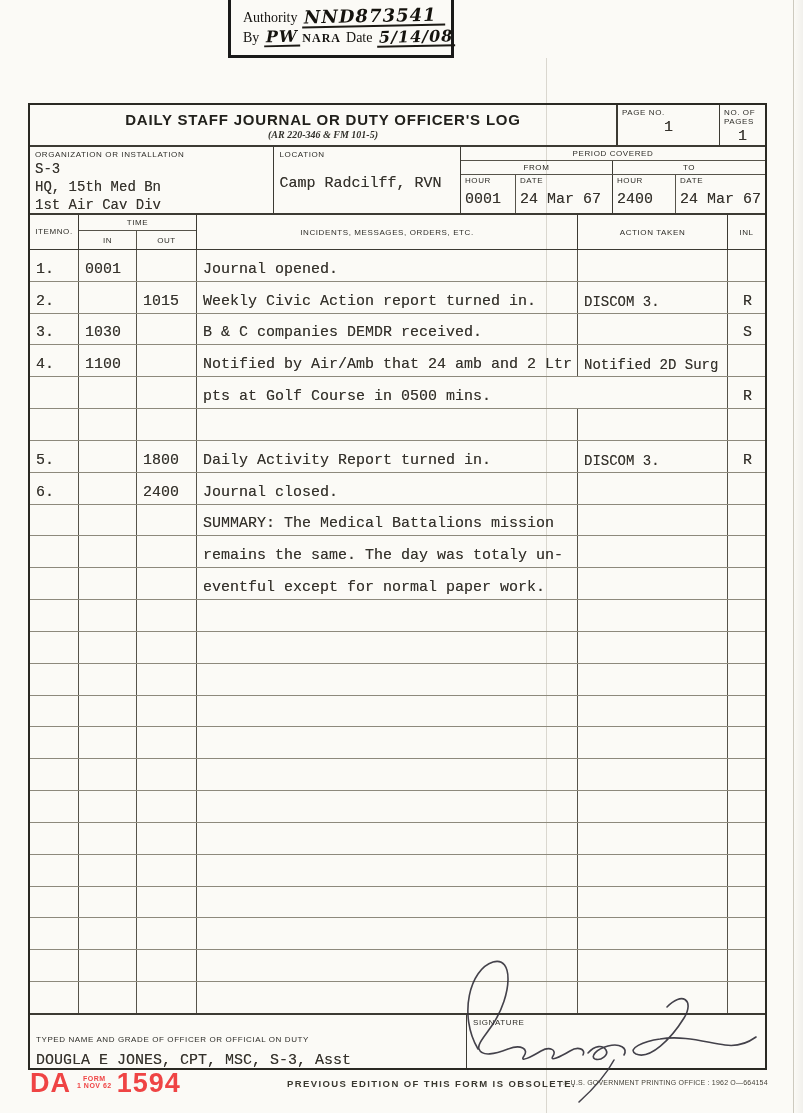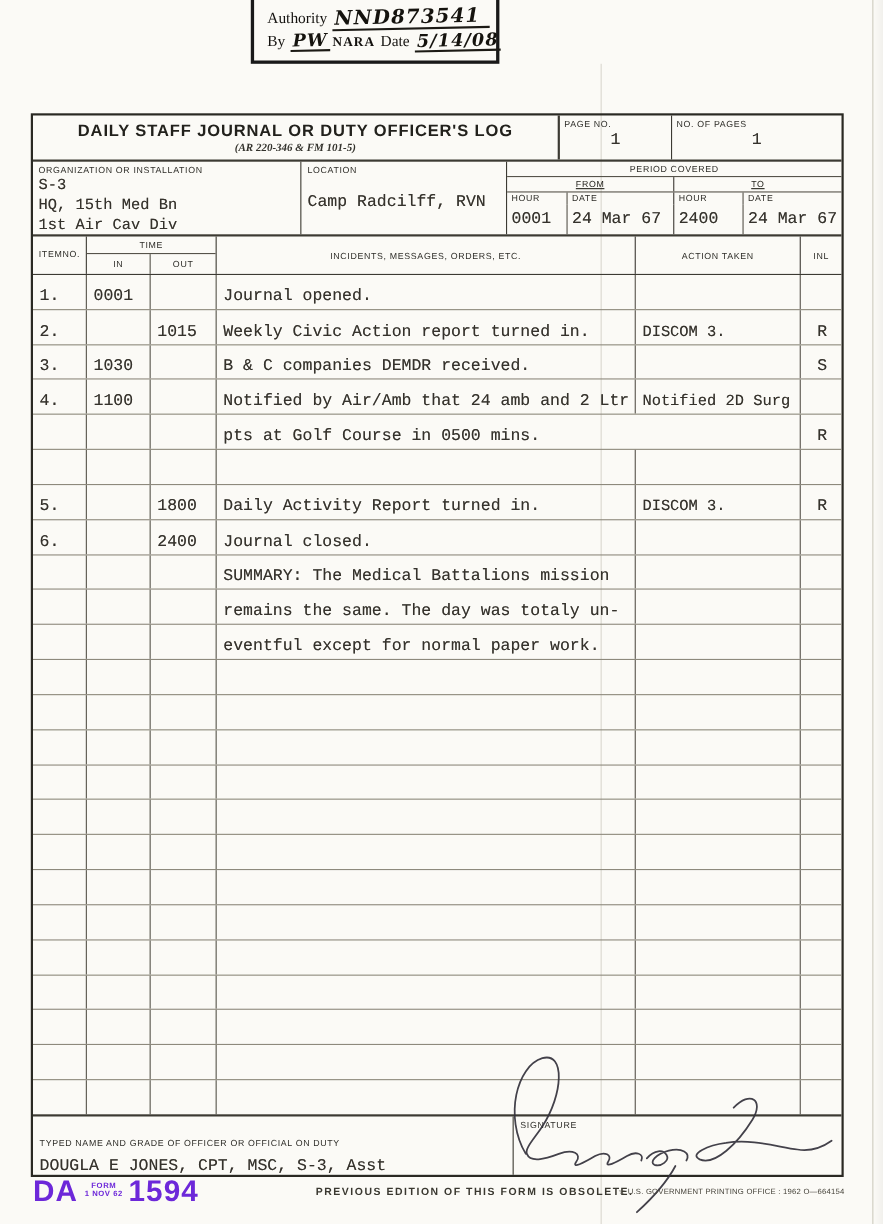--- a/index.html
+++ b/index.html
@@ -53,37 +53,37 @@
     display:flex;flex-direction:column;background:transparent;
   }
   .label{font-size:8px;letter-spacing:.6px;color:#2e2d28;}
   .typed{
     font-family:"Liberation Mono",monospace;font-size:15px;color:var(--typed);
     text-shadow:0 0 .5px rgba(45,42,35,.55);white-space:pre;
   }
 
   
   .hdr{height:42px;display:flex;border-bottom:2px solid var(--line-dark);}
-  .hdr-title{width:479px;border-right:2px solid var(--line-dark);text-align:center;padding-top:6px;}
+  .hdr-title{width:588px;border-right:2px solid var(--line-dark);text-align:center;padding-top:6px;}
   .title{font-size:15px;font-weight:bold;letter-spacing:.8px;color:#22211c;}
   .subtitle{font-family:"Liberation Serif",serif;font-style:italic;font-weight:bold;font-size:10px;margin-top:1px;color:#33322c;}
   .hdr-cell{padding:3px 4px;display:flex;flex-direction:column;}
   .hdr-pageno{width:102px;border-right:1.5px solid var(--line-dark);}
   .hdr-pages{flex:1;}
   .hdr-val{text-align:center;margin-top:2px;}
 
   
   .info{height:68px;display:flex;border-bottom:2px solid var(--line-dark);}
   .org{width:247px;border-right:1.5px solid var(--line-dark);padding:3px 5px;}
   .org .typed{font-size:14px;line-height:16px;margin-top:2px;}
   .loc{width:190px;border-right:1.5px solid var(--line-dark);padding:3px 6px;}
   .loc .typed{margin-top:16px;}
   .period{flex:1;display:flex;flex-direction:column;}
   .period-label{height:13px;text-align:center;padding-top:2px;}
-  .fromto{height:14px;display:flex;border-top:1px solid var(--line-mid);text-decoration:underline;}
+  .fromto{height:14px;display:flex;border-top:1px solid var(--line-mid);}
   .fromto div{text-align:center;font-size:8px;letter-spacing:.6px;padding-top:2px;}
   .ft-from{width:152px;border-right:1.5px solid var(--line-dark);}
   .ft-to{flex:1;}
   .hd-labels{height:12px;display:flex;border-top:1px solid var(--line-mid);}
   .hd-vals{flex:1;display:flex;}
   .pc{padding:1px 4px;}
   .pc-h1{width:55px;border-right:1px solid var(--line-mid);}
   .pc-d1{width:97px;border-right:1.5px solid var(--line-dark);}
   .pc-h2{width:63px;border-right:1px solid var(--line-mid);}
   .pc-d2{flex:1;}
@@ -118,21 +118,21 @@
   .jc-inl{width:37px;justify-content:center;}
 
   
   .sig{height:55px;display:flex;border-top:2px solid var(--line-dark);}
   .sig-left{width:437px;border-right:1.5px solid var(--line-dark);padding:20px 6px;}
   .sig-left .typed{margin-top:8px;}
   .sig-right{flex:1;position:relative;padding:3px 6px;}
   .sig-svg{position:absolute;left:-5px;bottom:-35px;width:310px;height:150px;overflow:visible;pointer-events:none;}
 
   
-  .ffoot{position:absolute;left:30px;top:1071px;display:flex;align-items:flex-start;color:#6d28d9;}
+  .ffoot{position:absolute;left:30px;top:1071px;display:flex;align-items:flex-start;color:#ef4444;}
   .ff-big{font-size:27px;font-weight:900;letter-spacing:1px;line-height:24px;font-family:"Liberation Sans",sans-serif;}
   .ff-stack{margin:4px 5px 0 6px;font-size:7px;font-weight:bold;line-height:7px;letter-spacing:.5px;text-align:center;}
   .obsolete{position:absolute;left:287px;top:1078px;font-size:9.5px;font-weight:bold;letter-spacing:1.4px;color:#3a3830;}
   .gpo{position:absolute;left:562px;top:1079px;font-size:7px;letter-spacing:.2px;color:#454239;}
 </style>
 </head>
 <body>
 
 <div class="page">
   <div class="fold-line"></div>

